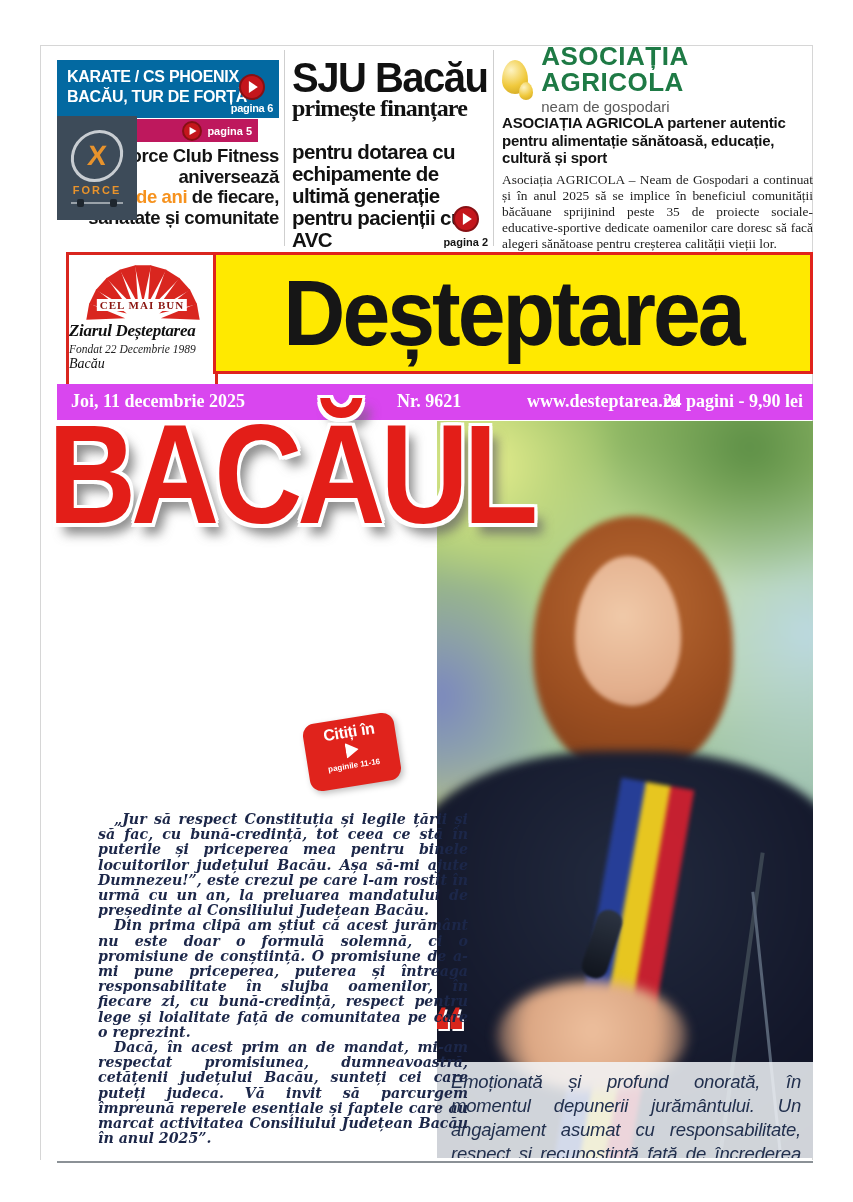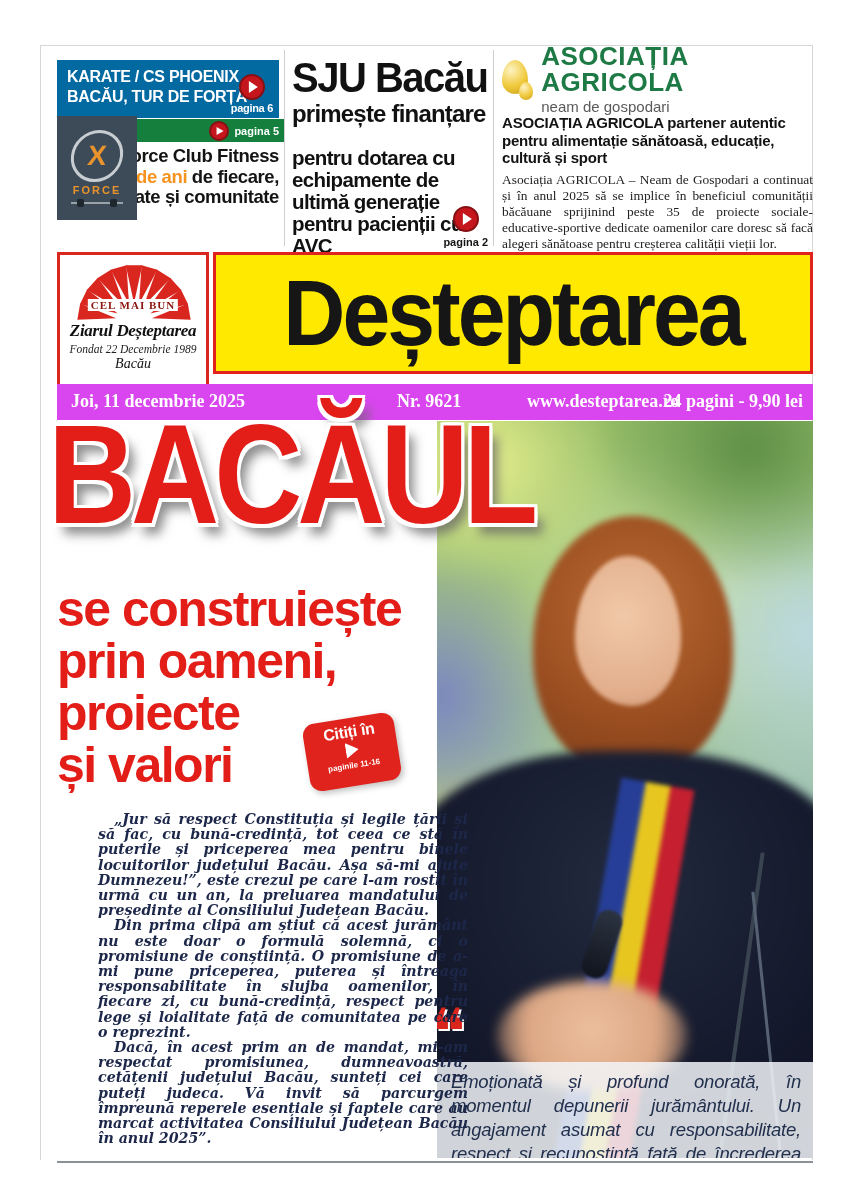--- a/index.html
+++ b/index.html
@@ -12,39 +12,39 @@
     letter-spacing:-.3px;}
   .play{display:inline-block;position:relative;border-radius:50%;background:#c4161c;border:2px solid #871014;}
   .play::after{content:"";position:absolute;left:50%;top:50%;transform:translate(-35%,-50%);
     border-left:9px solid #fff;border-top:6px solid transparent;border-bottom:6px solid transparent;}
   .play.sm{width:16px;height:16px;}
   .play.sm::after{border-left-width:7px;border-top-width:4px;border-bottom-width:4px;}
   .play.md{width:22px;height:22px;}
   .pg-label{font-weight:bold;color:#fff;font-size:11px;}
   .karate-play{position:absolute;right:14px;top:14px;}
   .karate-pg{position:absolute;right:6px;bottom:2px;}
-  .orange-strip{position:absolute;left:57px;top:119px;width:228px;height:23px;background:#15803d;}
+  .orange-strip{position:absolute;left:57px;top:119px;width:201px;height:23px;background:#be185d;}
   .orange-strip .inner{position:absolute;right:6px;top:2px;display:flex;align-items:center;gap:5px;}
   .xforce-logo{position:absolute;left:57px;top:116px;width:80px;height:104px;background:#3d4b59;
     display:flex;flex-direction:column;align-items:center;justify-content:center;z-index:3;}
   .xf-circle{width:46px;height:46px;border:3px solid #c8cdd2;border-radius:50%;display:flex;
     align-items:center;justify-content:center;color:#e8932c;font-weight:900;font-size:28px;transform:skewX(-6deg);}
   .xf-force{color:#e8932c;font-weight:900;font-size:11px;letter-spacing:2px;margin-top:2px;}
   .xf-barbell{margin-top:3px;width:52px;height:8px;position:relative;}
   .xf-barbell::before{content:"";position:absolute;left:0;top:3px;width:52px;height:2px;background:#9aa2a9;}
   .xf-barbell::after{content:"";position:absolute;left:6px;top:0;width:7px;height:8px;background:#1e262e;border-radius:2px;
     box-shadow:33px 0 0 #1e262e;}
   .xforce-head{position:absolute;left:57px;top:146px;width:222px;text-align:right;font-weight:900;
     font-size:18.5px;line-height:1.12;color:#141414;letter-spacing:-.4px;z-index:2;}
   .hl-orange{color:#f6921e;}
   .vdiv{position:absolute;top:50px;width:1px;height:196px;background:#cfcfcf;}
   
   .sju{position:absolute;left:292px;top:56px;width:196px;color:#111;}
   .sju-title{font-size:40px;font-weight:900;letter-spacing:-1.5px;line-height:1;transform:scaleY(1.05);transform-origin:top left;}
-  .sju-sub1{font-size:24px;font-weight:900;letter-spacing:-.8px;line-height:1.04;margin-top:6px;}
+  .sju-sub1{font-size:24px;font-weight:900;letter-spacing:-.8px;line-height:1.04;margin-top:0;font-family:Liberation Serif, serif;}
   .sju-sub2{font-size:20.5px;font-weight:900;letter-spacing:-.6px;line-height:1.08;margin-top:20px;width:175px;}
   .sju-pg{position:absolute;right:2px;bottom:-6px;text-align:center;}
   .sju-pg .pg-label{color:#141414;display:block;font-size:11px;text-align:right;}
   
   .agri{position:absolute;left:502px;top:52px;width:311px;}
   .agri-logo-row{display:flex;align-items:center;gap:8px;height:54px;}
   .egg{position:relative;width:34px;height:46px;}
   .egg::before{content:"";position:absolute;left:0;top:4px;width:26px;height:34px;border-radius:50% 50% 50% 50%/60% 60% 40% 40%;
     background:radial-gradient(circle at 35% 30%,#fdf3c2,#f0c93c 55%,#caa11c);}
   .egg::after{content:"";position:absolute;right:0;bottom:2px;width:14px;height:18px;border-radius:50%/60% 60% 40% 40%;
@@ -53,22 +53,22 @@
   .agri-tag{color:#5a5a5a;font-size:15px;margin-top:3px;}
   .agri-head{font-weight:900;color:#131313;font-size:15px;line-height:1.18;letter-spacing:-.2px;margin-top:8px;}
   .agri-body{font-family:"Liberation Serif",serif;font-size:13.4px;line-height:1.2;color:#222;
     text-align:justify;margin-top:5px;}
   .agri-pg{display:flex;justify-content:flex-end;align-items:center;gap:5px;margin-top:2px;}
   .agri-pg .pg-label{color:#141414;}
   .agri-slogan{color:#27994a;font-weight:900;white-space:nowrap;margin-top:-6px;display:flex;align-items:baseline;gap:6px;}
   .agri-slogan .num{font-size:38px;letter-spacing:-1px;}
   .agri-slogan .rest{font-size:23px;letter-spacing:-.5px;}
   
-  .badge-box{position:absolute;left:57px;top:252px;width:152px;height:157px;background:#fff;
-    border:3px solid #d9261f;box-sizing:border-box;text-align:center;}
+  .badge-box{position:absolute;left:66px;top:252px;width:152px;height:157px;background:#fff;
+    border:3px solid #d9261f;box-sizing:border-box;}
   .sunburst{position:absolute;left:4px;top:2px;width:140px;height:66px;}
   .arc-text{position:absolute;left:50%;top:44px;transform:translateX(-50%);background:#fff;padding:0 3px;
     color:#8b1510;font-family:"Liberation Serif",serif;font-weight:bold;font-size:11px;letter-spacing:1px;white-space:nowrap;}
   .badge-title{position:absolute;left:0;right:0;top:66px;font-family:"Liberation Serif",serif;
     font-weight:bold;font-style:italic;font-size:17px;color:#101010;letter-spacing:-.3px;}
   .badge-founded{position:absolute;left:0;right:0;top:88px;font-family:"Liberation Serif",serif;
     font-style:italic;font-size:11.5px;color:#222;}
   .badge-city{position:absolute;left:0;right:0;top:101px;font-family:"Liberation Serif",serif;
     font-style:italic;font-size:14px;color:#111;}
   .masthead{position:absolute;left:213px;top:252px;width:600px;height:122px;background:#ffe900;
@@ -151,20 +151,21 @@
   </div>
 
   <div class="xforce-logo">
     <span class="xf-circle">X</span>
     <span class="xf-force">FORCE</span>
     <span class="xf-barbell"></span>
   </div>
 
   <div class="xforce-head">
     <div>X-Force Club Fitness</div>
+    <div>aniversează</div>
     <div><span class="hl-orange">20 de ani</span><span> de fiecare,</span></div>
     <div>sănătate și comunitate</div>
   </div>
 
   <div class="vdiv" style="left:284px;"></div>
   <div class="vdiv" style="left:493px;"></div>
 
   <div class="sju">
     <div class="sju-title">SJU Bacău</div>
     <div class="sju-sub1">primește finanțare</div>
@@ -242,26 +243,20 @@
     <div class="ph ph-stand"></div>
     <div class="ph ph-stand2"></div>
     <div class="quote-band">
       <span class="quote-mark">❝</span>
       <div class="quote-text">Emoționată și profund onorată, în momentul depunerii jurământului. Un angajament asumat cu responsabilitate, respect și recunoștință față de încrederea primită.”</div>
     </div>
   </div>
 
   <div class="lead-headline">BACĂUL</div>
 
-  <div class="lead-sub">
-    <div>se construiește</div>
-    <div>prin oameni,</div>
-    <div>proiecte</div>
-    <div>și valori</div>
-  </div>
 
   <div class="read-badge">
     <div class="rb-l1">Citiți în</div>
     <span class="rb-play"></span>
     <div class="rb-l2">paginile 11-16</div>
   </div>
 
   <div class="lead-body">
     <p>„Jur să respect Constituția și legile țării și să fac, cu bună-credință, tot ceea ce stă în puterile și priceperea mea pentru binele locuitorilor județului Bacău. Așa să-mi ajute Dumnezeu!”, este crezul pe care l-am rostit în urmă cu un an, la preluarea mandatului de președinte al Consiliului Județean Bacău.</p>
     <p>Din prima clipă am știut că acest jurământ nu este doar o formulă solemnă, ci o promisiune de conștiință. O promisiune de a-mi pune priceperea, puterea și întreaga responsabilitate în slujba oamenilor, în fiecare zi, cu bună-credință, respect pentru lege și loialitate față de comunitatea pe care o reprezint.</p>

